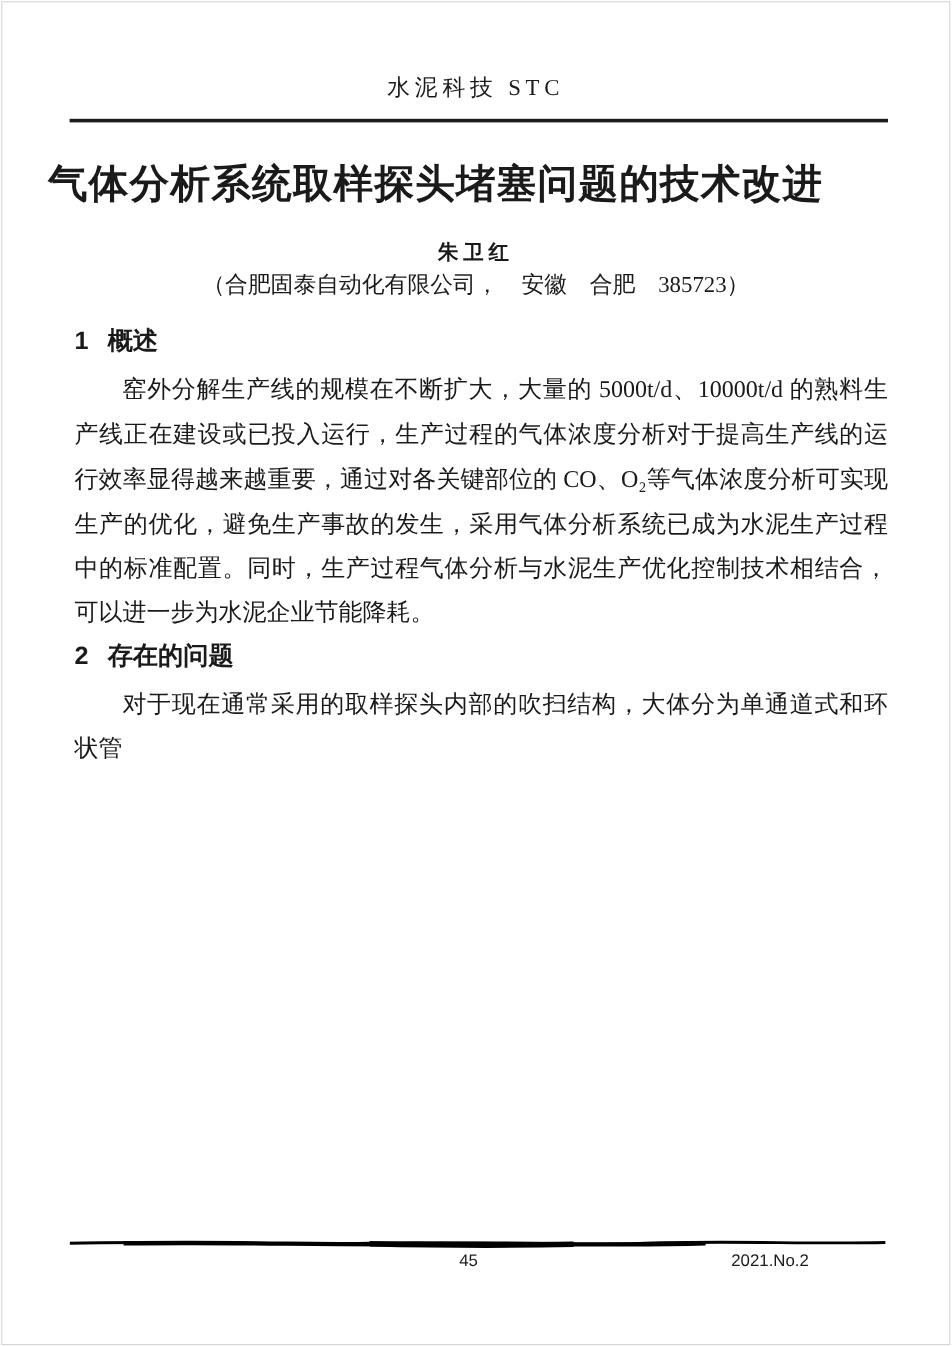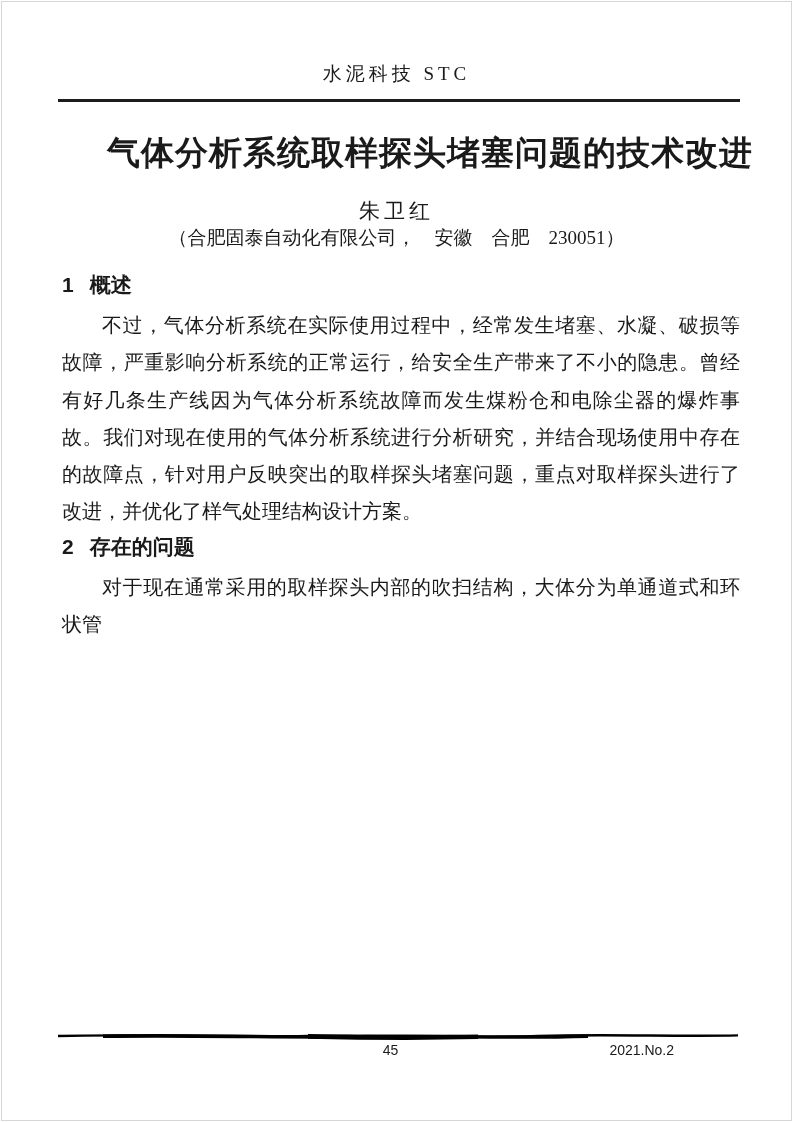--- a/index.html
+++ b/index.html
@@ -28,33 +28,34 @@
     line-height: 24px;
   }
   .header-rule {
     margin: 13px 53px 0 58px;
     height: 3px;
     background: #1c1c1c;
   }
   
   .article-title {
     margin: 26px 40px 0 40px;
-    text-align: right;
+    text-align: left;
     font-family: "Liberation Sans", "DejaVu Sans", sans-serif;
     font-weight: 700;
     font-size: 33px;
     line-height: 50px;
     letter-spacing: 1px;
   }
   .author {
     margin-top: 22px;
     text-align: center;
-    font-size: 21px;
+    font-size: 17px;
     line-height: 22px;
     letter-spacing: 4px;
+    font-weight: bold;
   }
   .affiliation {
     margin-top: 3px;
     text-align: center;
     font-size: 19px;
     line-height: 26px;
   }
   
   .content {
     margin: 0 53px 0 62px;
@@ -114,31 +115,31 @@
 <div class="page-border"></div>
 
 <div class="journal-header">水泥科技 STC</div>
 
 <div class="header-rule"></div>
 
 <h1 class="article-title">气体分析系统取样探头堵塞问题的技术改进</h1>
 
 <div class="author">朱卫红</div>
 
-<div class="affiliation">（合肥固泰自动化有限公司，　安徽　合肥　230051）</div>
+<div class="affiliation">（合肥固泰自动化有限公司，　安徽　合肥　385723）</div>
 
 <div class="content">
 
   <h2 class="section-heading">
     <span>1</span>
     <span>概述</span>
   </h2>
 
+  <p class="body-para">窑外分解生产线的规模在不断扩大，大量的 5000t/d、10000t/d 的熟料生产线正在建设或已投入运行，生产过程的气体浓度分析对于提高生产线的运行效率显得越来越重要，通过对各关键部位的 CO、O₂等气体浓度分析可实现生产的优化，避免生产事故的发生，采用气体分析系统已成为水泥生产过程中的标准配置。同时，生产过程气体分析与水泥生产优化控制技术相结合，可以进一步为水泥企业节能降耗。</p>
 
-  <p class="body-para">不过，气体分析系统在实际使用过程中，经常发生堵塞、水凝、破损等故障，严重影响分析系统的正常运行，给安全生产带来了不小的隐患。曾经有好几条生产线因为气体分析系统故障而发生煤粉仓和电除尘器的爆炸事故。我们对现在使用的气体分析系统进行分析研究，并结合现场使用中存在的故障点，针对用户反映突出的取样探头堵塞问题，重点对取样探头进行了改进，并优化了样气处理结构设计方案。</p>
 
   <h2 class="section-heading second">
     <span>2</span>
     <span>存在的问题</span>
   </h2>
 
 
   <p class="body-para">对于现在通常采用的取样探头内部的吹扫结构，大体分为单通道式和环状管</p>
 
 </div>

